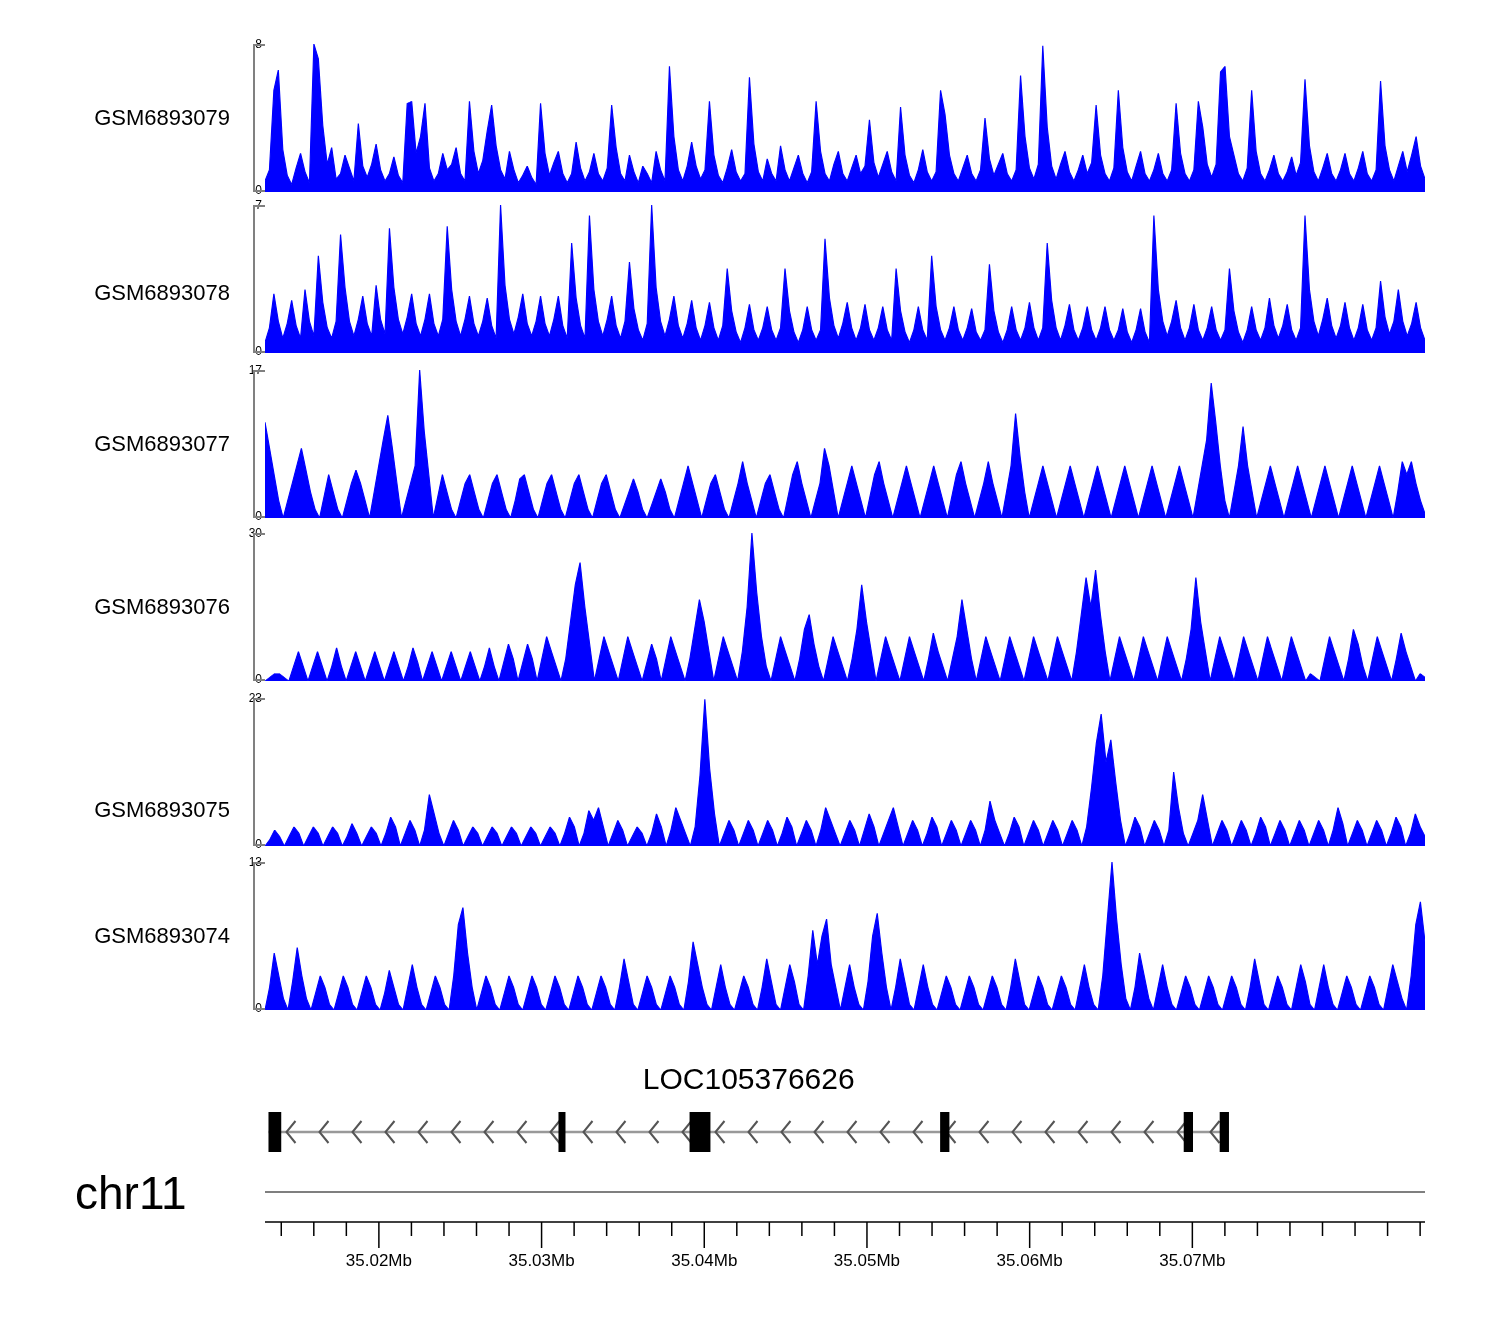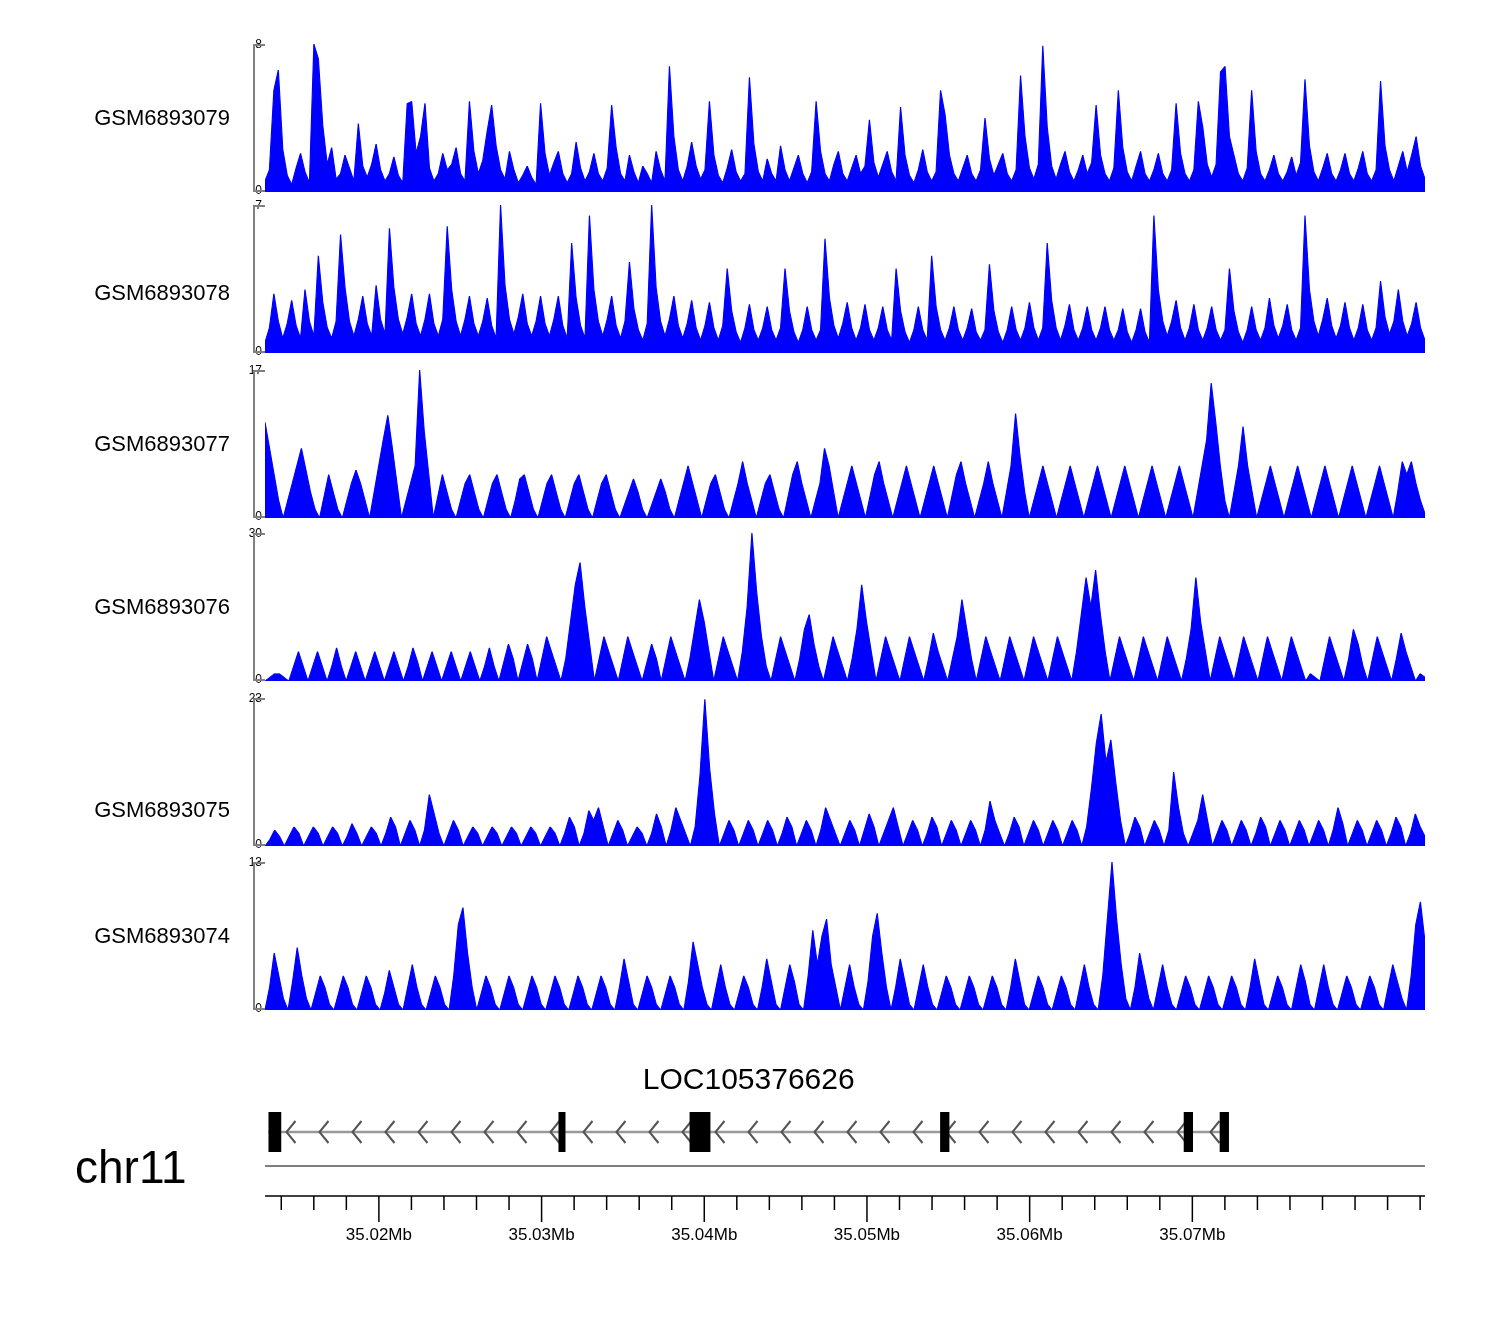--- a/index.html
+++ b/index.html
@@ -39,21 +39,21 @@
 
   
   #gene-panel{position:absolute;left:0;top:1050px;width:1500px;height:130px;}
   .gene-name{
     position:absolute;font-size:30px;color:#000;white-space:nowrap;
     line-height:1;
   }
   .gene-svg{position:absolute;left:0;top:0;width:1500px;height:130px;display:block;}
 
   
-  #ruler-panel{position:absolute;left:0;top:1154px;width:1500px;height:110px;}
+  #ruler-panel{position:absolute;left:0;top:1180px;width:1500px;height:110px;}
   .chr-label{
     position:absolute;left:75px;top:-10px;font-size:46px;color:#000;
     letter-spacing:0px;line-height:1;
   }
   .ruler-svg{position:absolute;left:0;top:0;width:1500px;height:110px;display:block;}
   .tick-label{
     position:absolute;font-size:17px;color:#000;white-space:nowrap;
     transform:translateX(-50%);line-height:1;
   }
 </style>

